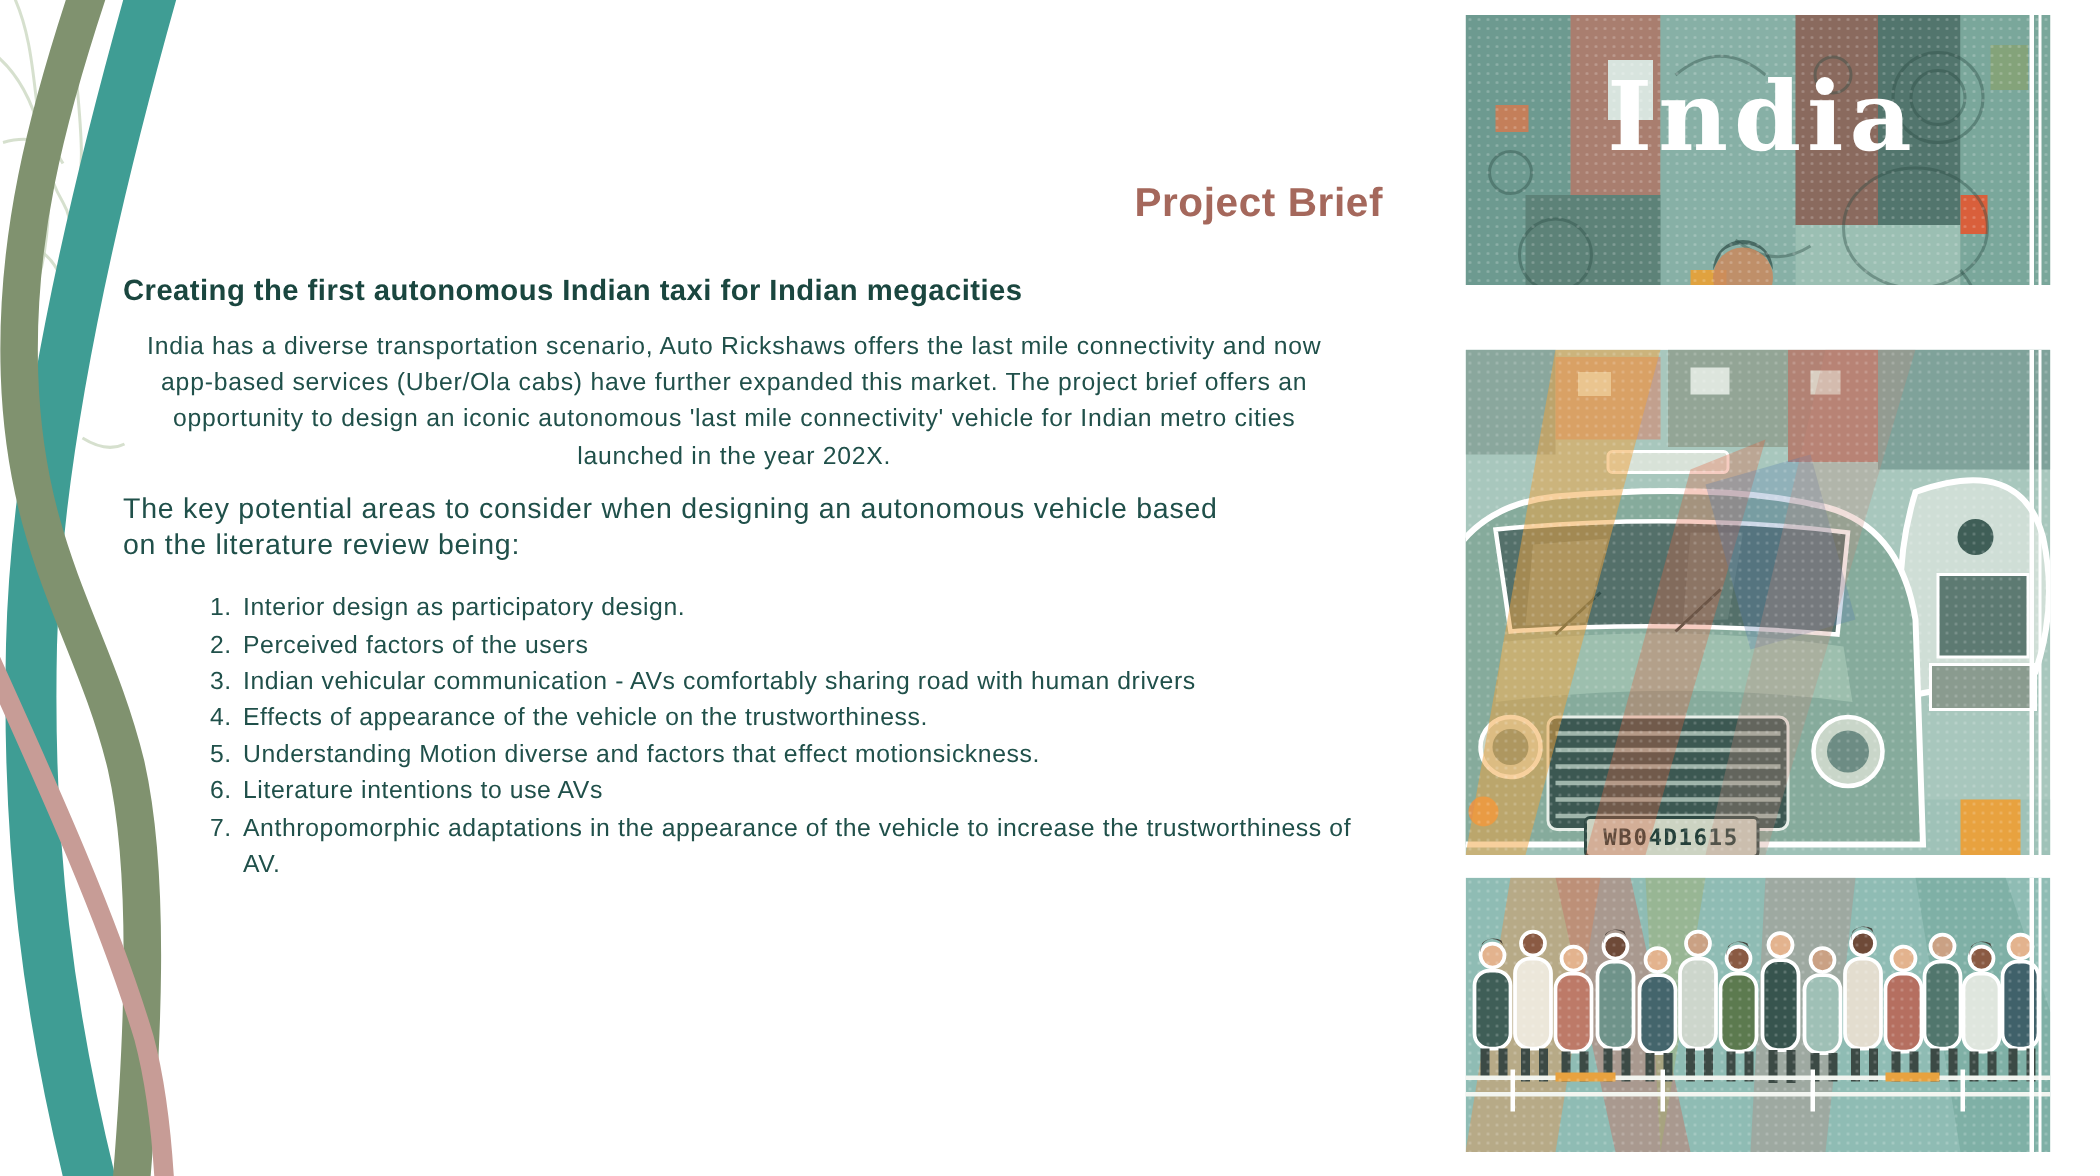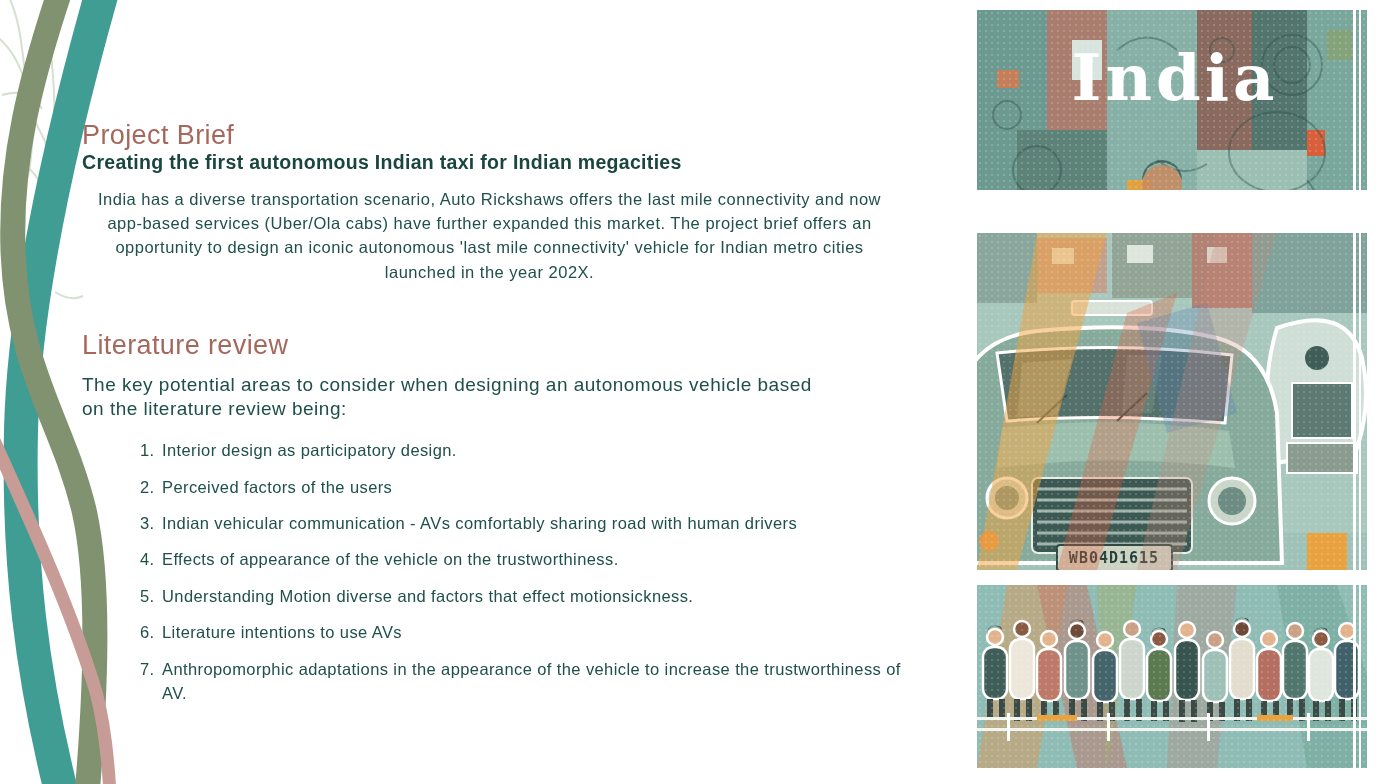--- a/index.html
+++ b/index.html
@@ -11,45 +11,45 @@
   
   .decor{position:absolute;left:0;top:0;width:260px;height:784px;}
   .ribbon{fill:none;stroke-linecap:butt;}
   .ribbon-teal{stroke:var(--ribbon-teal,#3f9d94);stroke-width:34;}
   .ribbon-sage{stroke:var(--ribbon-sage,#80926f);stroke-width:25;}
   .ribbon-pink{stroke:var(--ribbon-pink,#c79c96);stroke-width:13;}
   .leaf-stroke{fill:none;stroke:var(--leaf-green,#c8d6bd);stroke-width:2;opacity:.75;}
   
   .content{position:absolute;left:82px;top:120px;width:840px;color:var(--body-text,#20504a);}
   .section-heading{
-    margin:0;font-size:27px;font-weight:normal;letter-spacing:.4px;
+    margin:0;font-size:27px;font-weight:bold;letter-spacing:.4px;
     color:var(--accent-heading,#a5685c);
+    text-align:right;
   }
   .sub-heading{
-    margin:0 0 0 0;font-size:19.5px;font-weight:bold;letter-spacing:.3px;
+    margin:32px 0 0 0;font-size:19.5px;font-weight:bold;letter-spacing:.3px;
     color:var(--dark-teal,#1a463f);
   }
   .body-para{
     margin:13px 0 0 0;font-size:16.5px;line-height:24.2px;letter-spacing:.5px;
     max-width:815px;color:var(--body-text,#20504a);text-align:center;
   }
   .lit-heading{margin-top:46px;}
   .lead-para{
     margin:12px 0 0 0;font-size:19px;line-height:24.2px;letter-spacing:.5px;
     max-width:745px;color:var(--body-text,#20504a);
   }
   ol.review-list{
     list-style:none;counter-reset:li;
     margin:17px 0 0 58px;padding:0;
   }
   ol.review-list li{
     counter-increment:li;position:relative;padding-left:22px;
     font-size:16.5px;line-height:24.4px;letter-spacing:.4px;max-width:760px;
     color:var(--body-text,#20504a);
-    margin-top:12px;
   }
   ol.review-list li::before{
     content:counter(li) ".";position:absolute;left:0;top:0;
   }
   
   .img-panel{position:absolute;left:977px;width:390px;overflow:hidden;}
   .img-india{top:10px;height:180px;}
   .img-taxi{top:233px;height:337px;}
   .img-crowd{top:585px;height:183px;}
   .img-panel svg{display:block;}
@@ -87,21 +87,20 @@
     <path class="ribbon ribbon-teal" d="M 104,-15 C 60,140 24,300 21,430 C 18,565 32,675 62,795"></path>
     <path class="ribbon ribbon-sage" d="M 62,-15 C 30,80 10,160 13,250 C 17,370 62,420 84,510 C 101,585 95,700 87,795"></path>
     <path class="ribbon ribbon-pink" d="M -8,436 C 30,520 72,612 96,692 C 104,722 108,756 110,795"></path>
   </svg>
 
   <div class="content">
     <h2 class="section-heading">Project Brief</h2>
     <h3 class="sub-heading">Creating the first autonomous Indian taxi for Indian megacities</h3>
     <p class="body-para">India has a diverse transportation scenario, Auto Rickshaws offers the last mile connectivity and now app-based services (Uber/Ola cabs) have further expanded this market. The project brief offers an opportunity to design an iconic autonomous 'last mile connectivity' vehicle for Indian metro cities launched in the year 202X.</p>
 
-    <h2 class="section-heading lit-heading">Literature review</h2>
     <p class="lead-para">The key potential areas to consider when designing an autonomous vehicle based on the literature review being:</p>
 
     <ol class="review-list">
       <li>Interior design as participatory design.</li>
       <li>Perceived factors of the users</li>
       <li>Indian vehicular communication - AVs comfortably sharing road with human drivers</li>
       <li>Effects of appearance of the vehicle on the trustworthiness.</li>
       <li>Understanding Motion diverse and factors that effect motionsickness.</li>
       <li>Literature intentions to use AVs</li>
       <li>Anthropomorphic adaptations in the appearance of the vehicle to increase the trustworthiness of AV.</li>

